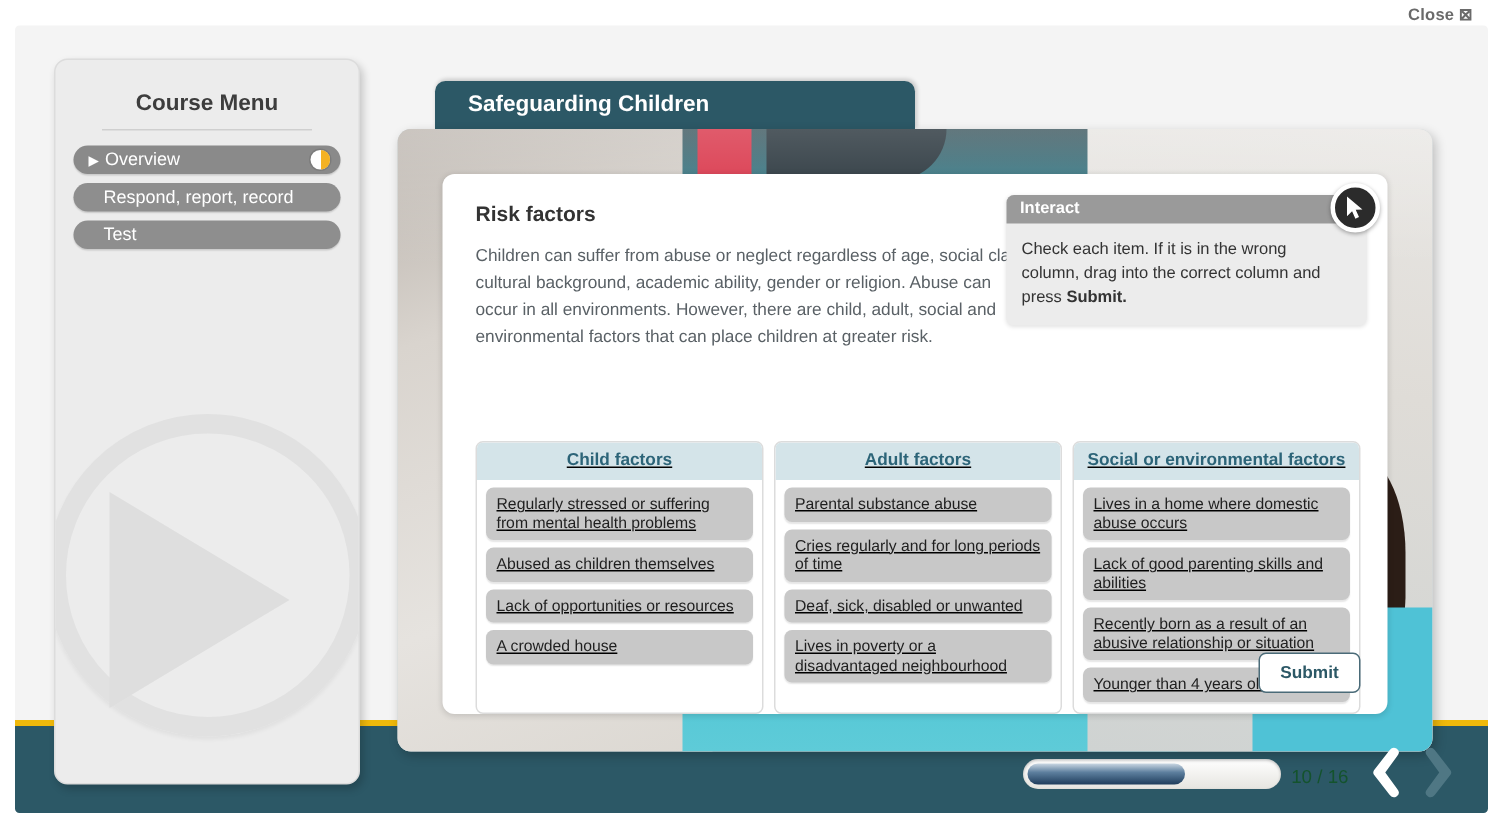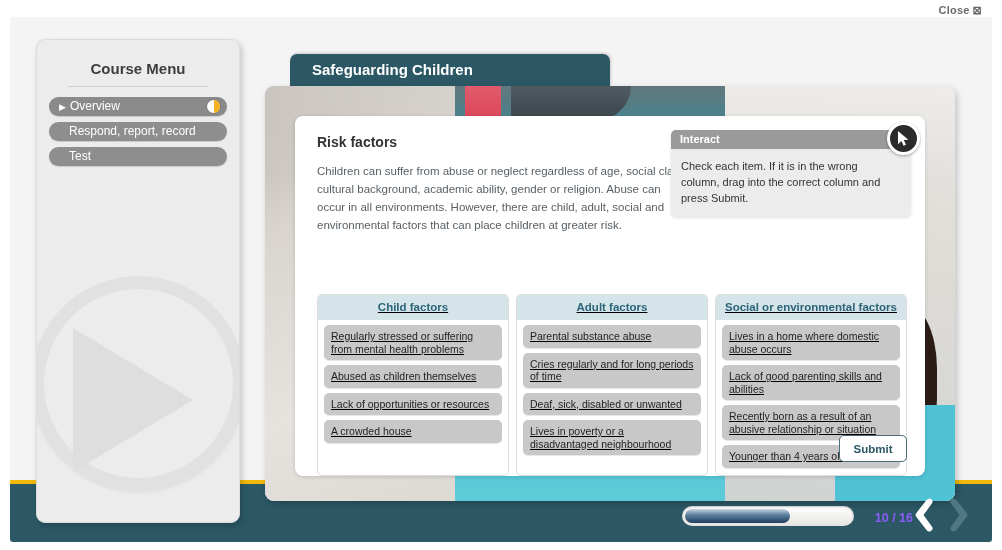--- a/index.html
+++ b/index.html
@@ -205,21 +205,21 @@
   .interact-head {
     height: 19px; background: #9a9a9a;
     border-top-left-radius: 5px; border-top-right-radius: 5px;
     color: #ffffff; font-size: 11px; font-weight: bold;
     line-height: 19px; padding-left: 9px;
   }
   .interact-body {
     padding: 9px 12px 11px 10px;
     font-size: 11px; line-height: 16px; color: #333333;
   }
-  .interact-body b { font-weight: normal; }
+  .interact-body b { font-weight: bold; }
   .cursor-badge {
     position: absolute; right: -9px; top: -8px;
     width: 33px; height: 33px; border-radius: 50%;
     background: #2b2b2b;
     border: 3px solid #ffffff;
     box-shadow: 0 1px 3px rgba(0,0,0,.35);
     display: flex; align-items: center; justify-content: center;
   }
   .cursor-badge svg { display: block; }
 
@@ -276,22 +276,22 @@
     border-radius: 10px;
     box-shadow: inset 0 1px 2px rgba(0,0,0,.25);
     padding: 3px;
   }
   .progress-fill {
     height: 14px;
     background: linear-gradient(180deg,#c9d6e2 0%,#5d7f9e 42%,#1f3d5c 100%);
     border-radius: 8px;
   }
   .page-count {
-    position: absolute; bottom: 17px; right: 79px;
-    color: #8b5cf6; font-size: 12.5px; font-weight: bold;
+    position: absolute; bottom: 17px; right: 93px;
+    color: #14532d; font-size: 12.5px; font-weight: normal;
   }
   .nav-prev, .nav-next {
     position: absolute; bottom: 8px;
     width: 28px; height: 38px; cursor: pointer;
   }
   .nav-prev { right: 55px; }
   .nav-next { right: 18px; }
 </style>
 </head>
 <body>

